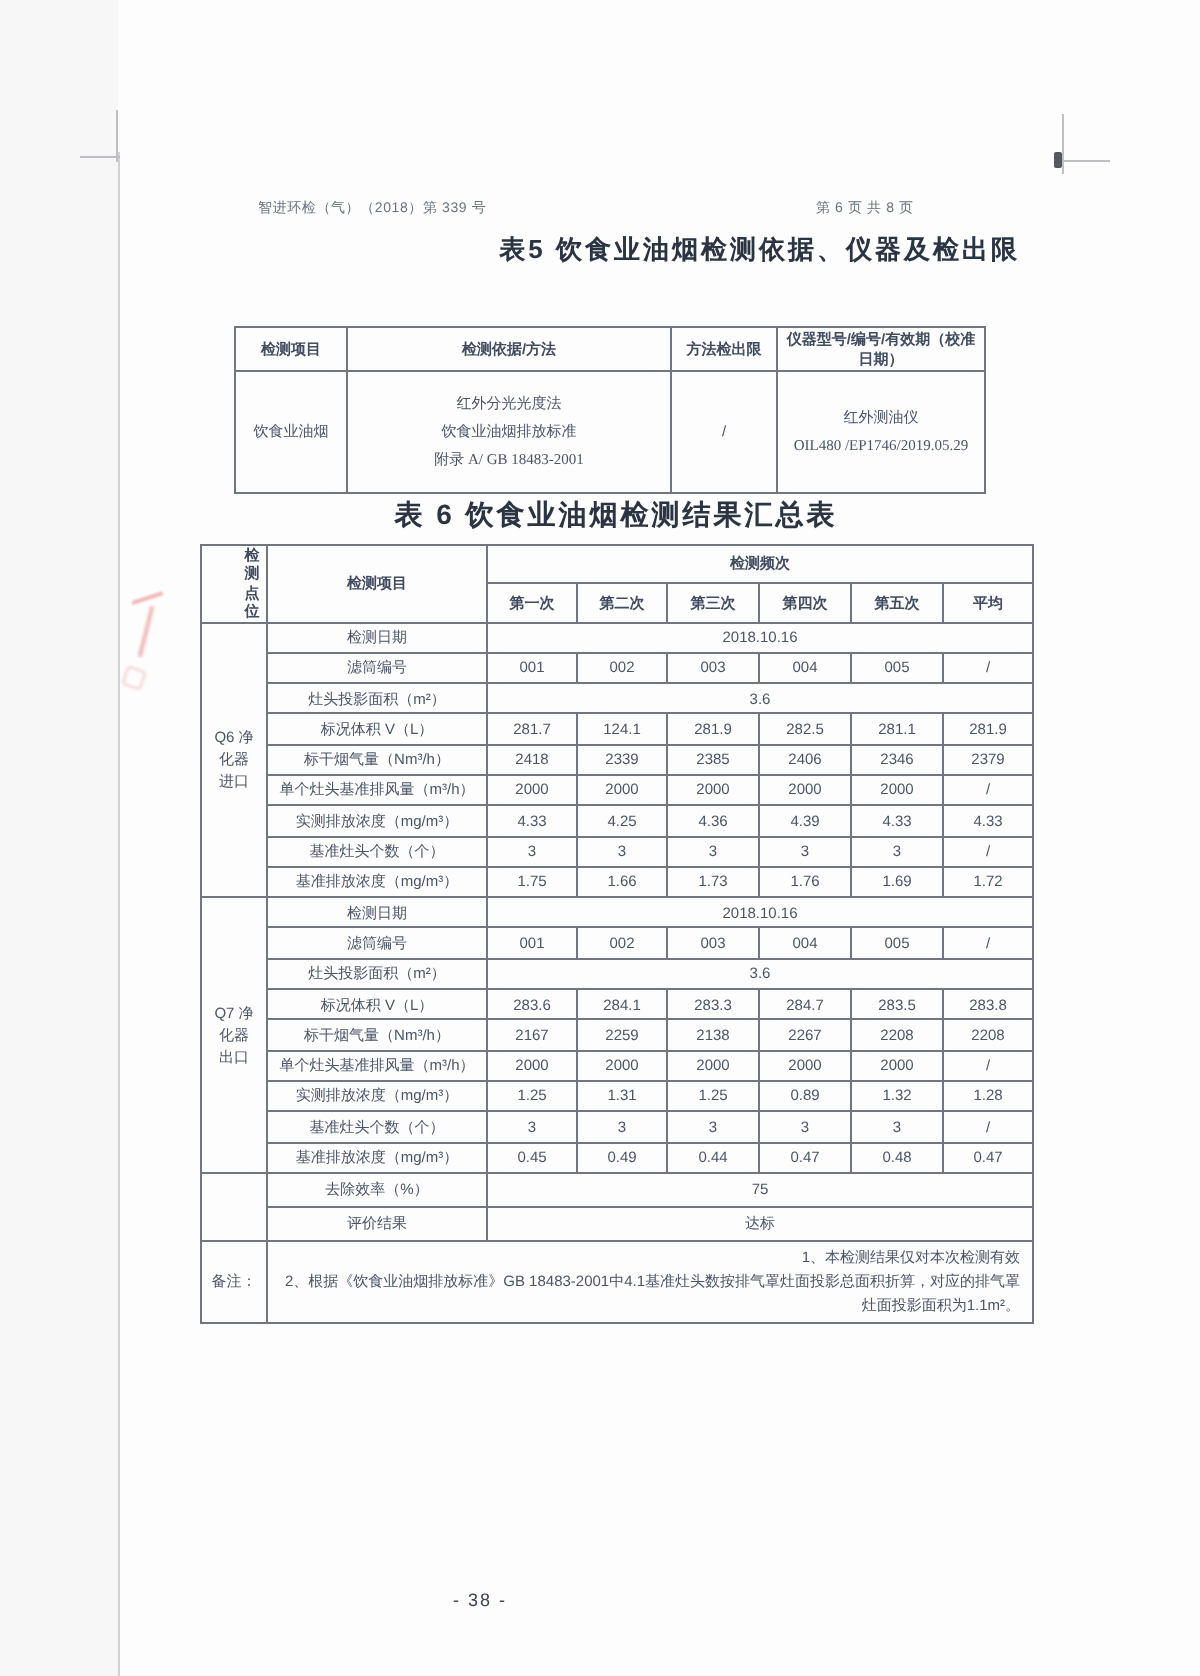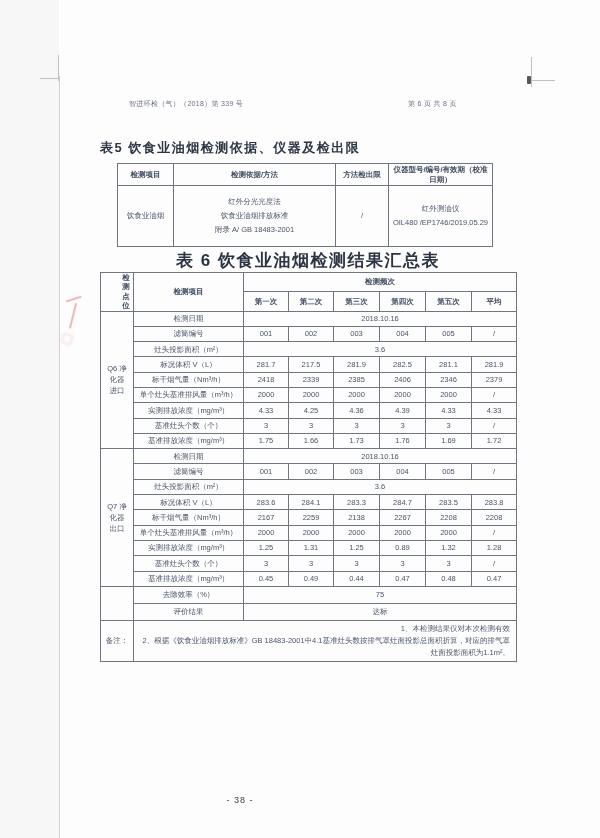--- a/index.html
+++ b/index.html
@@ -22,33 +22,33 @@
   .stamp1{left:66px;top:298px;width:16px;height:2px;border-top:2px solid;transform:rotate(-18deg);filter:blur(.6px);}
   .stamp2{left:72px;top:303px;width:2px;height:26px;border-left:2px solid;transform:rotate(14deg);filter:blur(.7px);}
   .stamp3{left:62px;top:334px;width:8px;height:8px;border:1px solid;border-radius:2px;transform:rotate(20deg);filter:blur(.8px);opacity:.7;}
 
   
   .meta{font-size:7px;color:#6a7280;letter-spacing:.3px;}
   .hdr-left{left:129px;top:99px;}
   .hdr-right{left:408px;top:99px;}
   .pagenum{left:0;top:795px;width:480px;text-align:center;font-size:9px;color:#3a4150;letter-spacing:1px;}
 
-  .tbl-title{left:100px;top:139px;width:410px;text-align:left;font-size:13px;font-weight:bold;color:#2b3442;letter-spacing:1.5px;}
-  .tbl-title2{left:100px;top:249px;width:416px;text-align:center;font-size:17px;font-weight:bold;color:#2b3442;letter-spacing:1.5px;}
+  .tbl-title{left:100px;top:116px;width:410px;text-align:right;font-size:13px;font-weight:bold;color:#2b3442;letter-spacing:1.5px;}
+  .tbl-title2{left:100px;top:249px;width:416px;text-align:center;font-size:14px;font-weight:bold;color:#2b3442;letter-spacing:1.5px;}
 
   table{border-collapse:collapse;table-layout:fixed;border-radius:21px;}
   td,th{border:1px solid #70767f;text-align:center;vertical-align:middle;
         padding:0 2px;color:#4a5468;font-size:7.5px;font-weight:normal;line-height:1.25;
         overflow:hidden;}
   th{font-weight:bold;color:#414c60;}
 
   .t5{left:117px;top:163px;width:375px;border:1.5px solid #5a616b;}
   .t5 thead tr{height:22px;}
   .t5 tbody tr{height:61px;}
-  .t5 .lines div{line-height:1.9;}
+  .t5 .lines div{line-height:1.9;font-family:Liberation Serif, serif;}
 
   .t6{left:100px;top:272px;width:416px;border:1.5px solid #5a616b;}
   .t6 thead tr{height:14px;}
   .t6 tbody.sections tr{height:15.3px;}
   .t6 .frow{height:17px;}
   .t6 .rrow{height:38px;}
   .prewrap{white-space:pre-line;padding-left:20px;}
   .pos{white-space:pre-line;line-height:1.5;}
   .remark-body{text-align:right;padding:2px 6px;line-height:1.6;color:#4a5468;}
 </style>
@@ -147,21 +147,21 @@
         <td>005</td>
         <td>/</td>
       </tr>
       <tr>
         <td>灶头投影面积（m²）</td>
         <td colspan="6">3.6</td>
       </tr>
       <tr>
         <td>标况体积 V（L）</td>
         <td>281.7</td>
-        <td>217.5</td>
+        <td>124.1</td>
         <td>281.9</td>
         <td>282.5</td>
         <td>281.1</td>
         <td>281.9</td>
       </tr>
       <tr>
         <td>标干烟气量（Nm³/h）</td>
         <td>2418</td>
         <td>2339</td>
         <td>2385</td>

